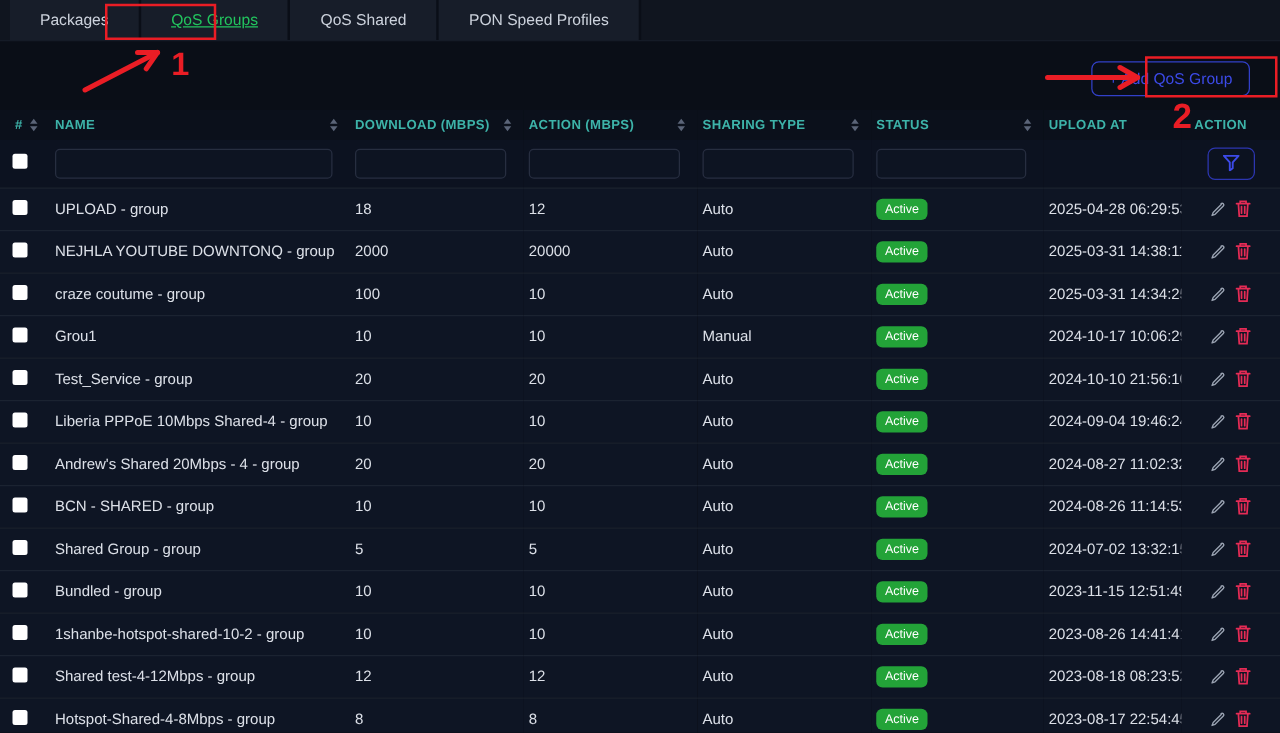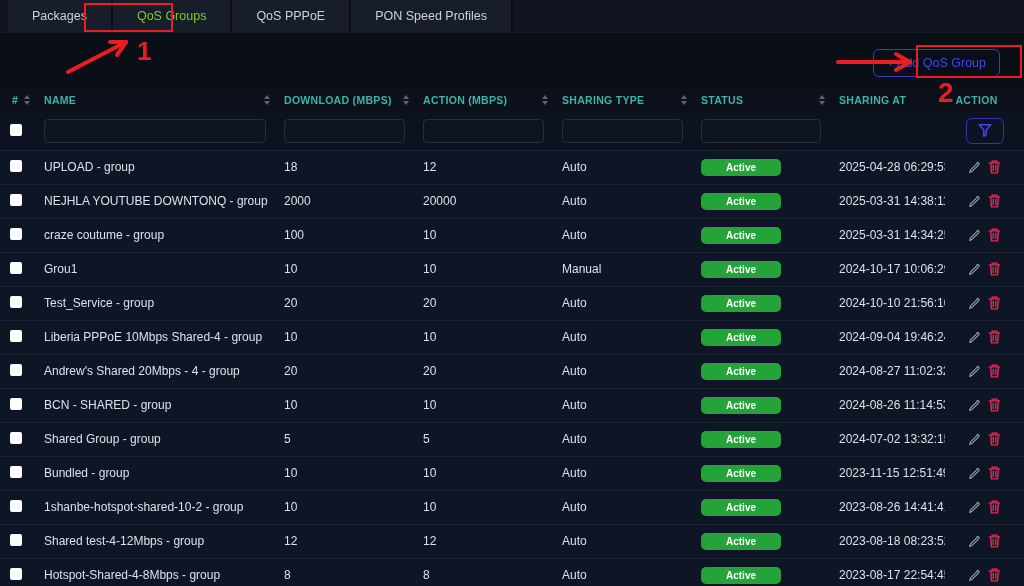--- a/index.html
+++ b/index.html
@@ -14,21 +14,21 @@
   
   .tabbar {
     height:33px; background:#10151f; display:flex; align-items:stretch;
     padding-left:8px; border-bottom:1px solid #151b27;
   }
   .tab {
     background:#171d29; color:#ccd2dc; font-size:12.5px;
     display:flex; align-items:center; padding:0 24px;
     border-right:2px solid #0a0e17; cursor:pointer; white-space:nowrap;
   }
-  .tab.active { color:#84cc16; }
+  .tab.active { color:#22c55e;text-decoration:underline; }
   
   .toolbar { position:absolute; top:49px; right:24px; }
   .add-btn {
     background:transparent; border:1px solid #3240c8; color:#3c4ae8;
     font-size:12.5px; font-family:"Liberation Sans", sans-serif;
     padding:6px 13px; border-radius:6px; cursor:pointer; white-space:nowrap;
   }
   
   table { width:1024px; border-collapse:collapse; table-layout:fixed; margin-top:55px; }
   col.c-check{width:40px} col.c-name{width:240px} col.c-dl{width:139px}
@@ -55,21 +55,21 @@
     width:12px; height:12px; background:#ffffff; border-radius:2px;
     display:inline-block; margin-left:10px; cursor:pointer;
   }
   tbody tr.data-row td {
     background:#0e1524; height:34px; border-bottom:1px solid #1b2331;
     font-size:12px; color:#dce0e8; white-space:nowrap; overflow:hidden;
   }
   td.date-cell { font-size:11.5px; }
   .badge {
     display:inline-block; background:#23a338; color:#ffffff;
-    font-size:10px; font-weight:bold; padding:3px 25px; border-radius:5px;
+    font-size:10px; font-weight:normal; padding:3px 7px; border-radius:5px;
   }
   .actions { display:flex; gap:7px; align-items:center; justify-content:center; }
   .icon-btn { background:none; border:none; cursor:pointer; padding:0; display:flex; }
   .filter-btn {
     width:38px; height:26px; border:1px solid #2c36b0; border-radius:6px;
     background:transparent; cursor:pointer; display:flex; align-items:center;
     justify-content:center; margin:0 auto;
   }
   
   .anno { position:absolute; z-index:50; pointer-events:none; }
@@ -77,21 +77,21 @@
   .anno-num { color:#ea1d25; font-weight:bold; font-size:26px; }
   #anno-svg { position:absolute; left:0; top:0; width:1024px; height:586px;
     z-index:50; pointer-events:none; }
 </style>
 </head>
 <body>
 
 <div class="tabbar">
   <div class="tab">Packages</div>
   <div class="tab active">QoS Groups</div>
-  <div class="tab">QoS PPPoE</div>
+  <div class="tab">QoS Shared</div>
   <div class="tab">PON Speed Profiles</div>
 </div>
 
 <div class="toolbar">
   <button class="add-btn">+ Add QoS Group</button>
 </div>
 
 <table>
   <colgroup>
     <col class="c-check">
@@ -154,21 +154,21 @@
           <div class="th-inner">
         <span>STATUS</span>
         <span class="sorter">
               <span class="up"></span>
               <span class="dn"></span>
             </span>
       </div>
         </th>
       <th>
           <div class="th-inner">
-        <span>SHARING AT</span>
+        <span>UPLOAD AT</span>
       </div>
         </th>
       <th>
           <div class="th-inner" style="justify-content:center;padding-right:20px;">
         <span>ACTION</span>
       </div>
         </th>
     </tr>
     <tr class="filter-row">
       <td><span class="checkbox"></span></td>

